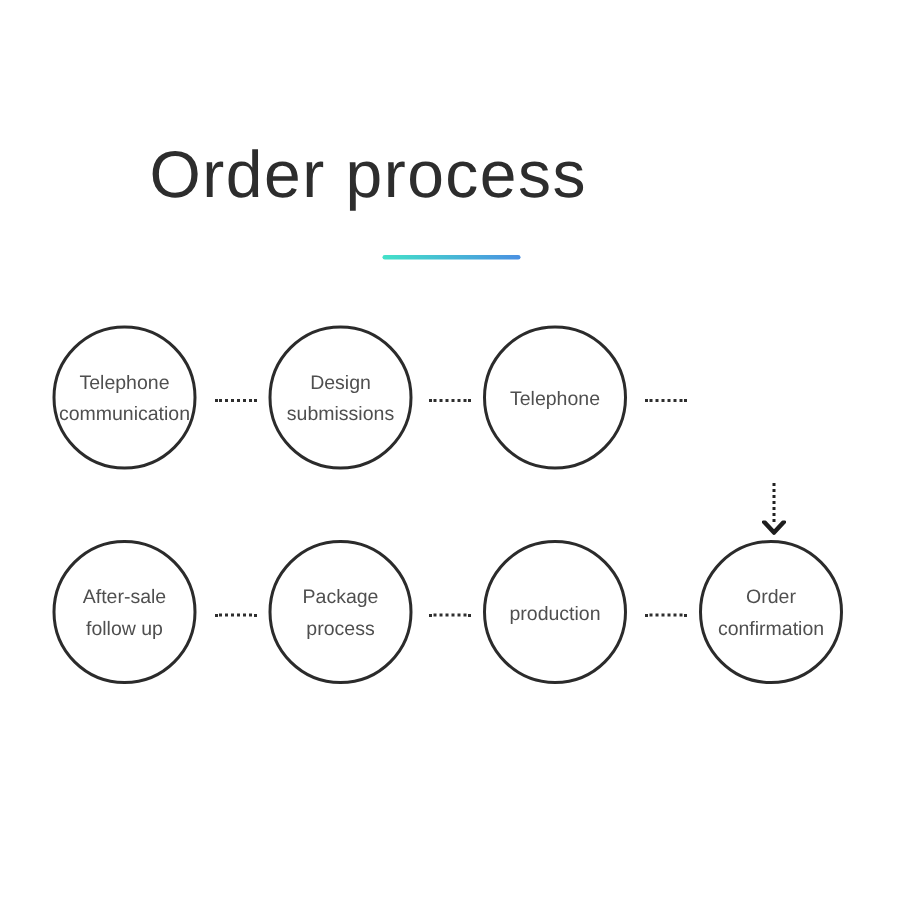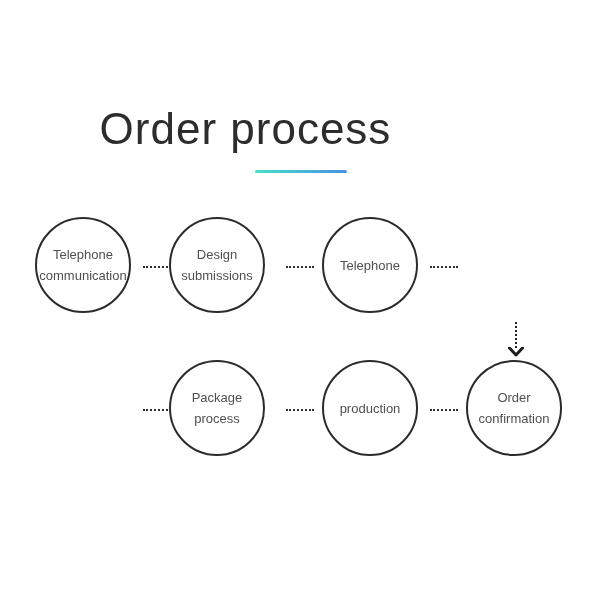--- a/index.html
+++ b/index.html
@@ -6,21 +6,21 @@
   .canvas {
     position: relative;
     width: 600px;
     height: 600px;
     background: #ffffff;
     overflow: hidden;
     font-family: "Liberation Sans", sans-serif;
   }
   .title {
     position: absolute;
-    top: 106px;
+    top: 94px;
     left: 0;
     width: 491px;
     margin: 0;
     text-align: center;
     font-size: 44px;
     line-height: 46px;
     font-weight: 300;
     letter-spacing: 1px;
     color: #2d2d2d;
   }
@@ -48,21 +48,21 @@
     color: #4f4f4f;
     white-space: pre-line;
     box-sizing: border-box;
     background: #ffffff;
   }
   
   .r0 { top: 217px; }
   
   .r1 { top: 360px; }
   .c0 { left: 35px; }
-  .c1 { left: 169px; }
+  .c1 { left: 179px; }
   .c2 { left: 322px; }
   .c3 { left: 466px; }
   .hdots {
     position: absolute;
     width: 28px;
     height: 0;
     border-top: 2px dotted #2e2e2e;
   }
   .hdots.r0 { top: 266px; }
   .hdots.r1 { top: 409px; }
@@ -101,20 +101,22 @@
 
   <div class="hdots r0 g0"></div>
   <div class="hdots r0 g1"></div>
   <div class="hdots r0 g2"></div>
 
   <div class="vdots"></div>
   <svg class="arrowhead" viewBox="0 0 16 10">
     <path d="M1.5 1 L8 8 L14.5 1" fill="none" stroke="#1e1e1e" stroke-width="3" stroke-linecap="round" stroke-linejoin="round"></path>
   </svg>
 
+  <div class="node r1 c0">After-sale
+follow up</div>
   <div class="node r1 c1">Package
 process</div>
   <div class="node r1 c2">production</div>
   <div class="node r1 c3">Order
 confirmation</div>
 
   <div class="hdots r1 g0"></div>
   <div class="hdots r1 g1"></div>
   <div class="hdots r1 g2"></div>
 

